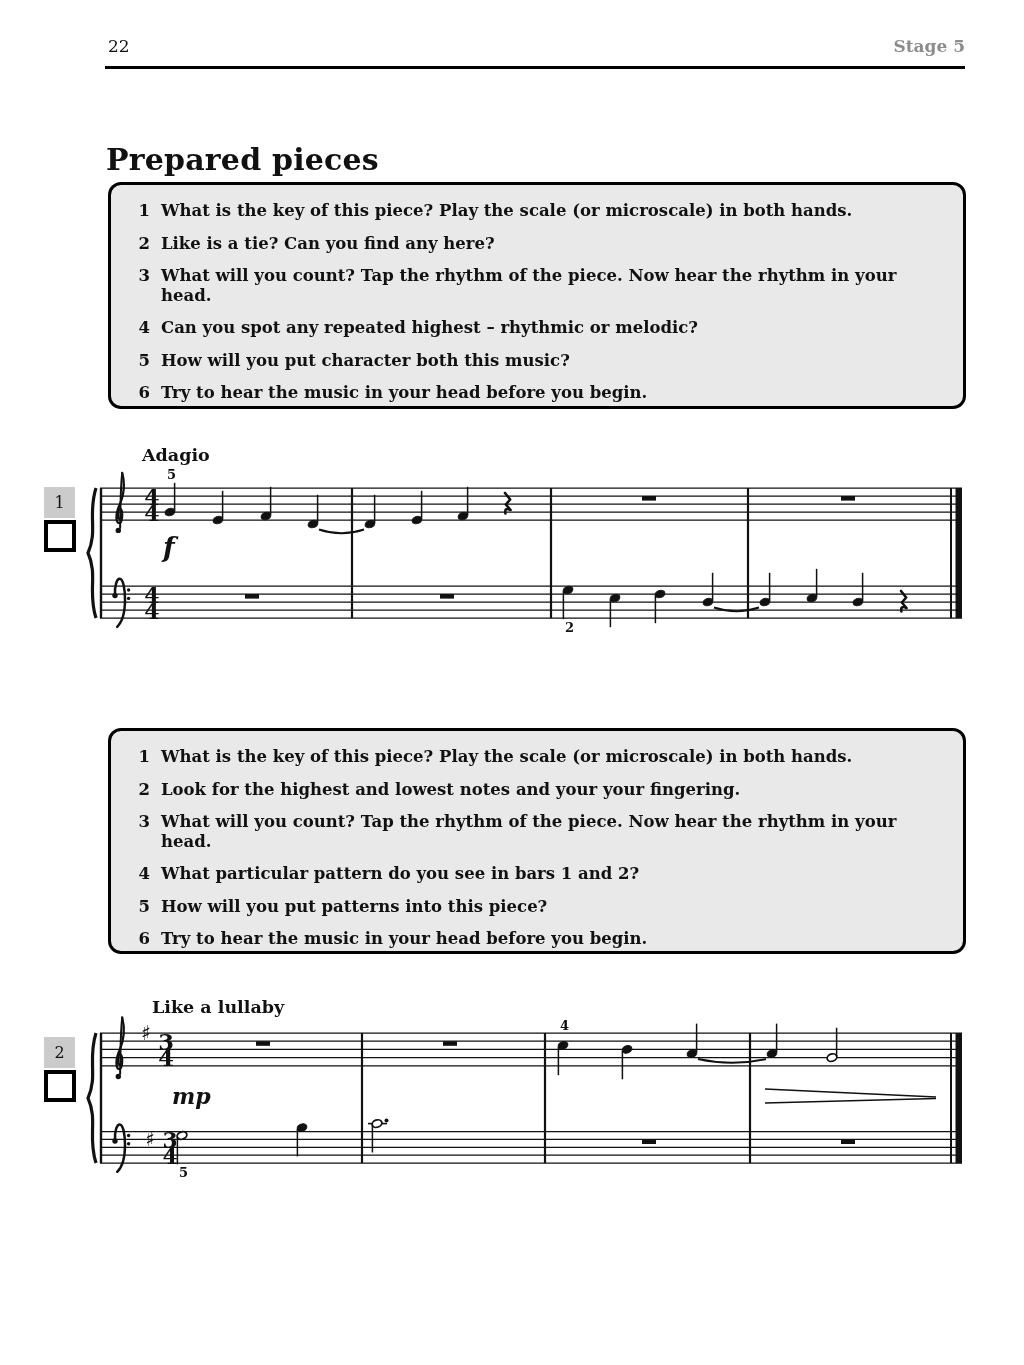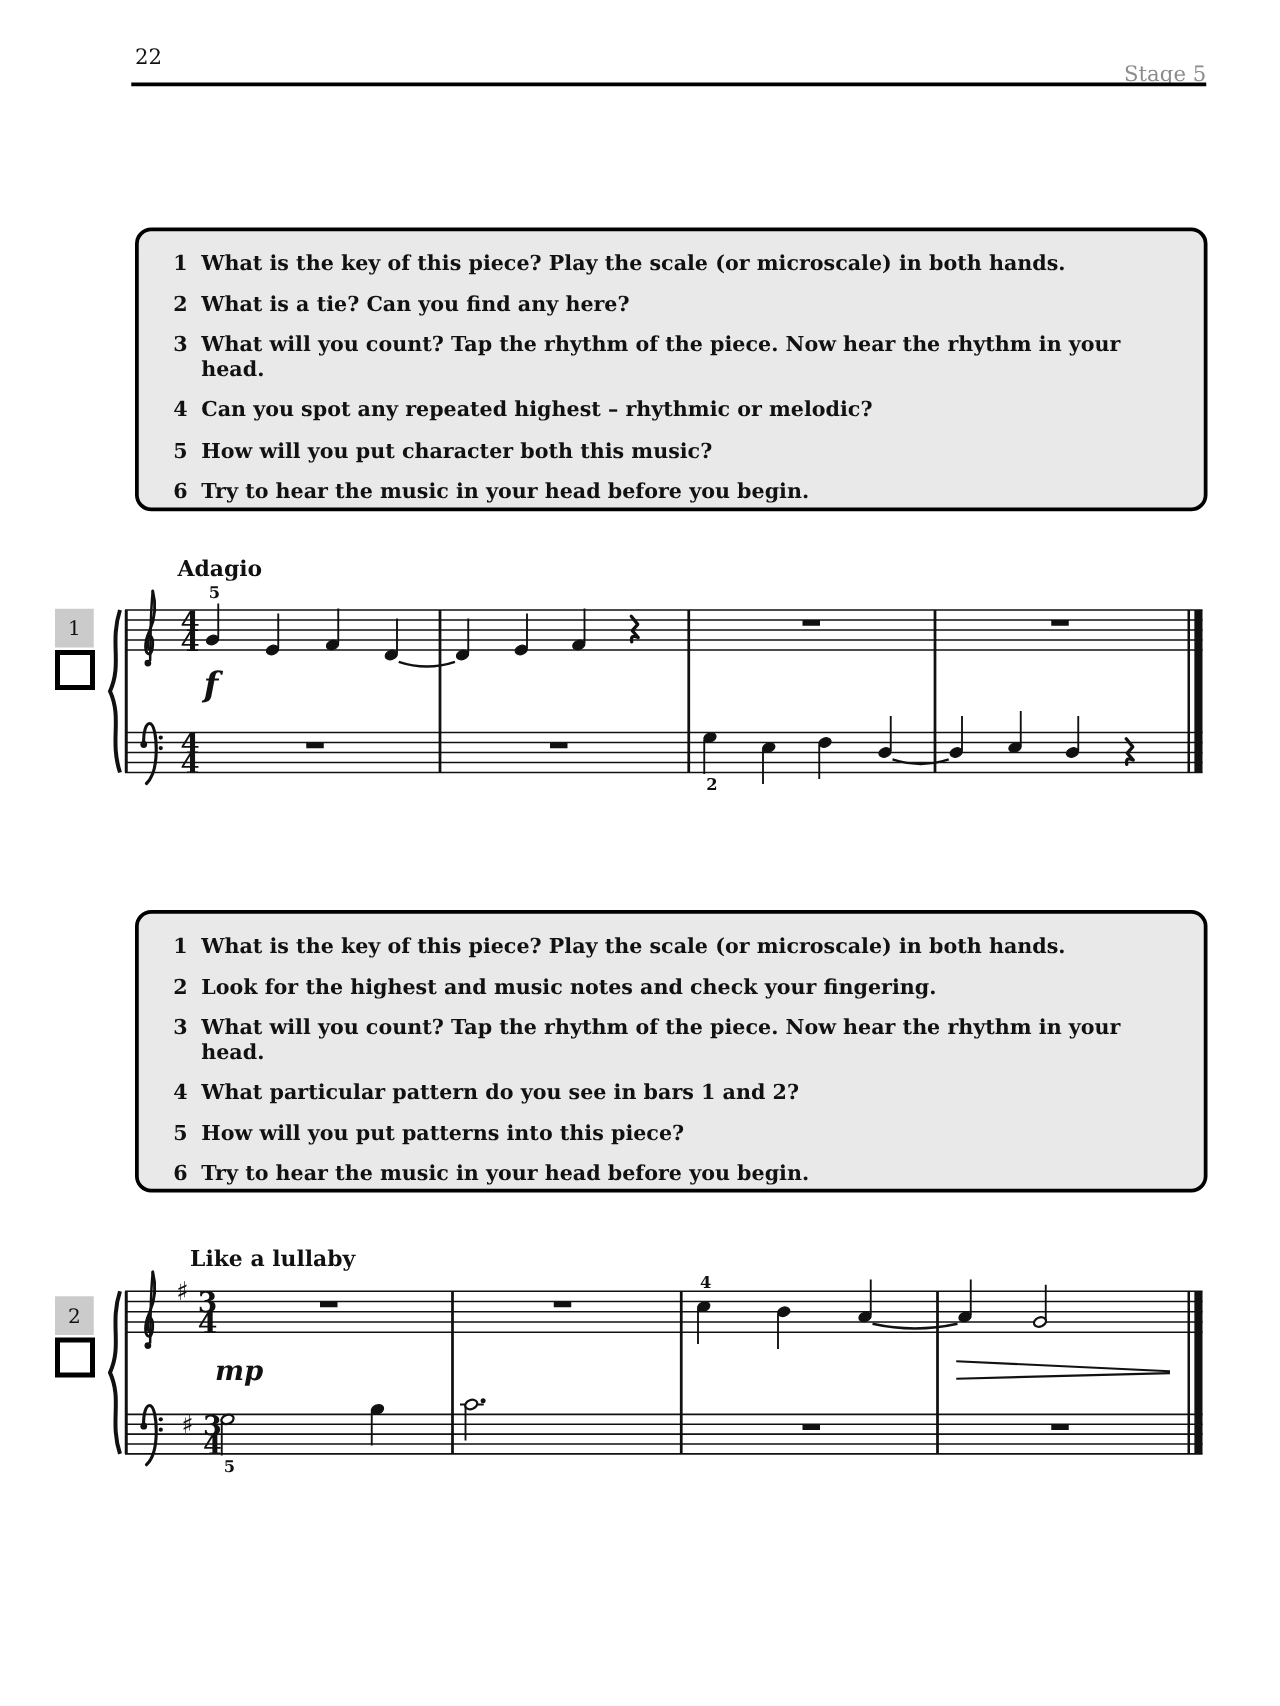--- a/index.html
+++ b/index.html
@@ -3,21 +3,21 @@
 <meta charset="utf-8">
 <style>
   html,body{margin:0;padding:0;background:#fff;}
   .page{
     position:relative;width:1024px;height:1365px;background:#ffffff;
     font-family:"DejaVu Serif","Liberation Serif",serif;
     --ink:#111111;--box-bg:#e9e9e9;--badge-bg:#cbcbcb;--stage:#8c8c8c;
     color:var(--ink);overflow:hidden;border-radius:32px;
   }
   .page-number{position:absolute;left:108px;top:36px;font-size:17px;}
-  .stage-label{position:absolute;right:59px;top:50px;font-size:17px;font-weight:normal;color:var(--stage);}
+  .stage-label{position:absolute;right:59px;top:36px;font-size:17px;font-weight:bold;color:var(--stage);}
   .header-rule{position:absolute;left:105px;top:66px;width:860px;height:3px;background:#000;}
   .page-title{position:absolute;left:106px;top:122px;font-size:30px;font-weight:bold;letter-spacing:.2px;}
   .qbox{
     position:absolute;left:108px;width:858px;box-sizing:border-box;
     background:var(--box-bg);border:3px solid #000;border-radius:13px;
     padding:16px 18px 0 26px;
   }
   #qbox1{top:182px;height:227px;}
   #qbox2{top:728px;height:226px;}
   .qitem{display:flex;gap:11px;font-size:16.5px;line-height:19.5px;margin-bottom:13px;}
@@ -35,31 +35,32 @@
 </style>
 </head>
 <body>
 
 <div class="page" style="--ink: #111111; --box-bg: #e9e9e9; --badge-bg: #cbcbcb; --stage: #8c8c8c;">
 
   <div class="page-number">22</div>
   <div class="stage-label">Stage 5</div>
   <div class="header-rule"></div>
 
+  <h1 class="page-title">Prepared pieces</h1>
 
   <div class="qbox" id="qbox1">
 
       <div class="qitem">
         <span class="qnum">1</span>
         <span class="qtext">What is the key of this piece? Play the scale (or microscale) in both hands.</span>
       </div>
 
       <div class="qitem">
         <span class="qnum">2</span>
-        <span class="qtext">What is a tie? Can you find any here?</span>
+        <span class="qtext">Like is a tie? Can you find any here?</span>
       </div>
 
       <div class="qitem">
         <span class="qnum">3</span>
         <span class="qtext">What will you count? Tap the rhythm of the piece. Now hear the rhythm in your head.</span>
       </div>
 
       <div class="qitem">
         <span class="qnum">4</span>
         <span class="qtext">Can you spot any repeated highest – rhythmic or melodic?</span>
@@ -78,21 +79,21 @@
 
   <div class="qbox" id="qbox2">
 
       <div class="qitem">
         <span class="qnum">1</span>
         <span class="qtext">What is the key of this piece? Play the scale (or microscale) in both hands.</span>
       </div>
 
       <div class="qitem">
         <span class="qnum">2</span>
-        <span class="qtext">Look for the highest and music notes and check your fingering.</span>
+        <span class="qtext">Look for the highest and lowest notes and your your fingering.</span>
       </div>
 
       <div class="qitem">
         <span class="qnum">3</span>
         <span class="qtext">What will you count? Tap the rhythm of the piece. Now hear the rhythm in your head.</span>
       </div>
 
       <div class="qitem">
         <span class="qnum">4</span>
         <span class="qtext">What particular pattern do you see in bars 1 and 2?</span>

